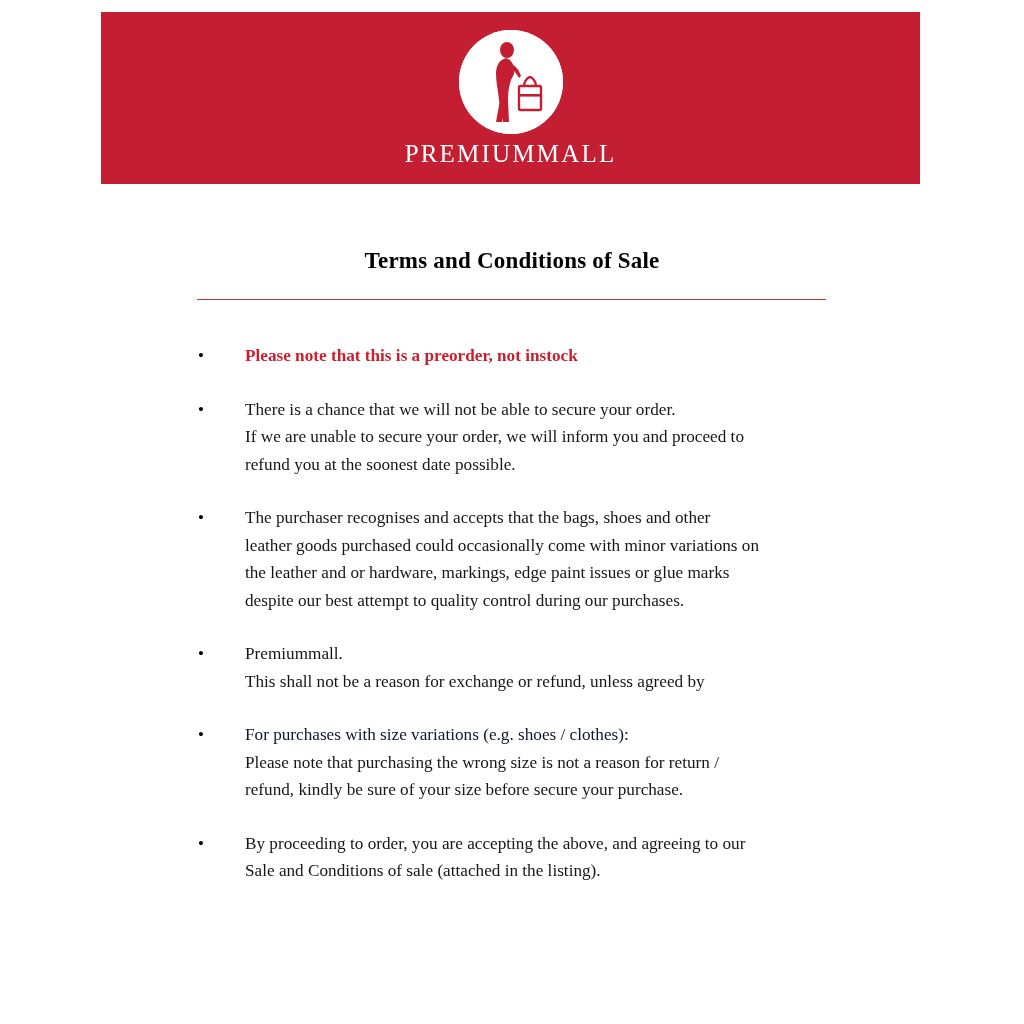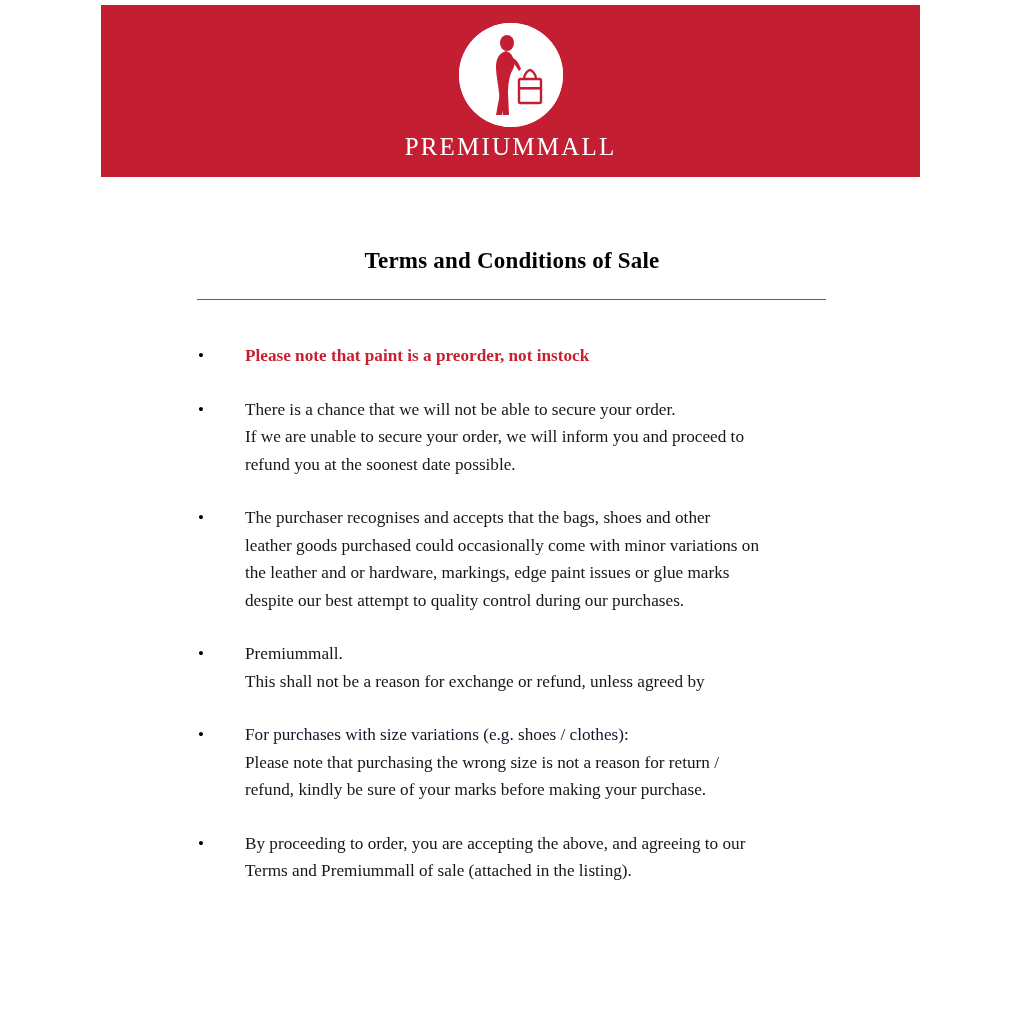--- a/index.html
+++ b/index.html
@@ -18,21 +18,21 @@
     position: relative;
     width: 1024px;
     height: 1024px;
     background: #ffffff;
   }
 
   
   .banner {
     position: absolute;
     left: 101px;
-    top: 5px;
+    top: 12px;
     width: 819px;
     height: 172px;
     background: #c41e33;
     overflow: hidden;
   }
   .logo-wrap {
     position: absolute;
     left: 50%;
     top: 18px;
     transform: translateX(-50%);
@@ -161,21 +161,21 @@
   </div>
 
   <div class="doc-title">Terms and Conditions of Sale</div>
   <div class="title-rule"></div>
 
   <div class="content">
 
     <div class="bullet-row">
       <div class="bullet-mark">•</div>
       <div class="bullet-body">
-        <p class="accent">Please note that paint is a preorder, not instock</p>
+        <p class="accent">Please note that this is a preorder, not instock</p>
       </div>
     </div>
 
     <div class="bullet-row">
       <div class="bullet-mark">•</div>
       <div class="bullet-body">
         <p>There is a chance that we will not be able to secure your order.</p>
         <p>If we are unable to secure your order, we will inform you and proceed to</p>
         <p>refund you at the soonest date possible.</p>
       </div>
@@ -197,26 +197,26 @@
         <p>Premiummall.</p>
         <p>This shall not be a reason for exchange or refund, unless agreed by</p>
       </div>
     </div>
 
     <div class="bullet-row">
       <div class="bullet-mark">•</div>
       <div class="bullet-body">
         <span class="accent-head">For purchases with size variations (e.g. shoes / clothes):</span>
         <p>Please note that purchasing the wrong size is not a reason for return /</p>
-        <p>refund, kindly be sure of your marks before making your purchase.</p>
+        <p>refund, kindly be sure of your size before secure your purchase.</p>
       </div>
     </div>
 
     <div class="bullet-row">
       <div class="bullet-mark">•</div>
       <div class="bullet-body">
         <p>By proceeding to order, you are accepting the above, and agreeing to our</p>
-        <p>Terms and Premiummall of sale (attached in the listing).</p>
+        <p>Sale and Conditions of sale (attached in the listing).</p>
       </div>
     </div>
 
   </div>
 </div>
 
 </body></html>

